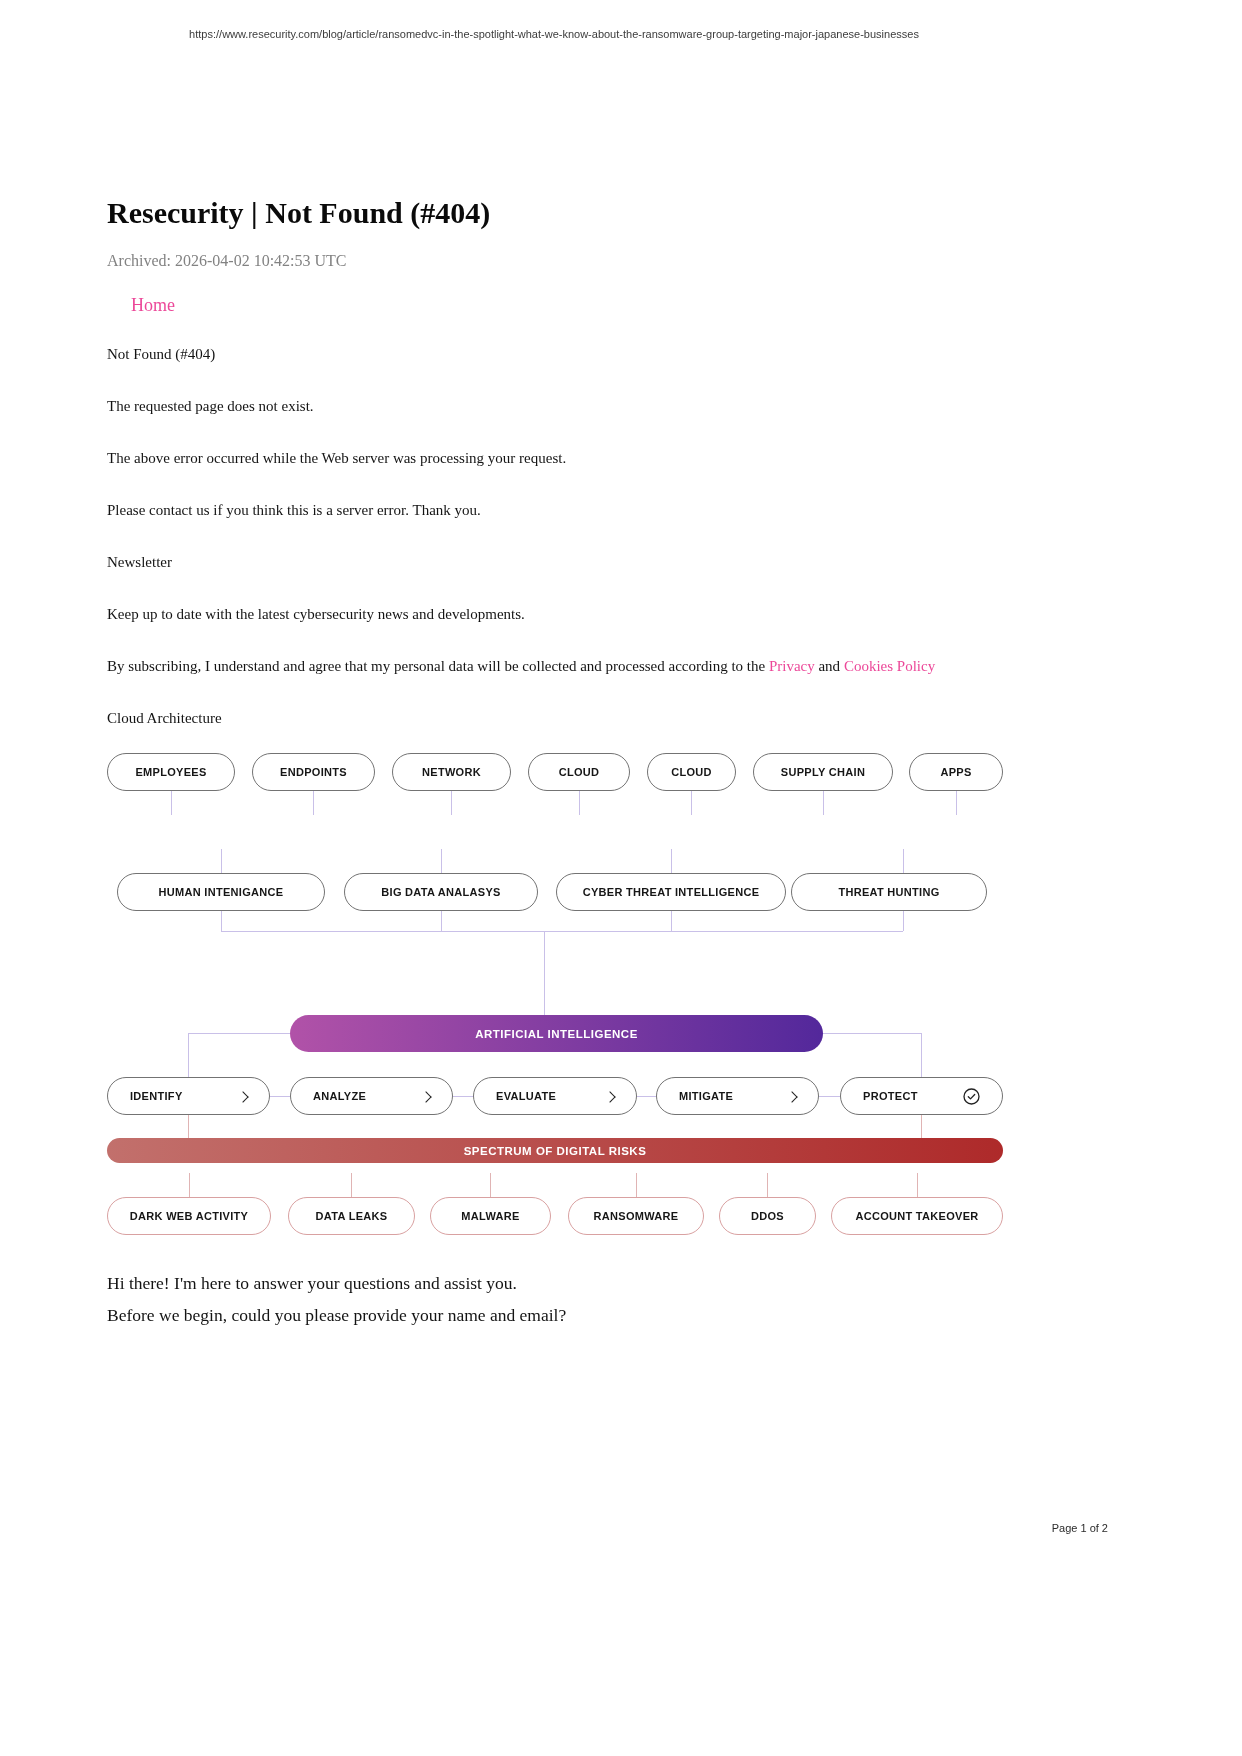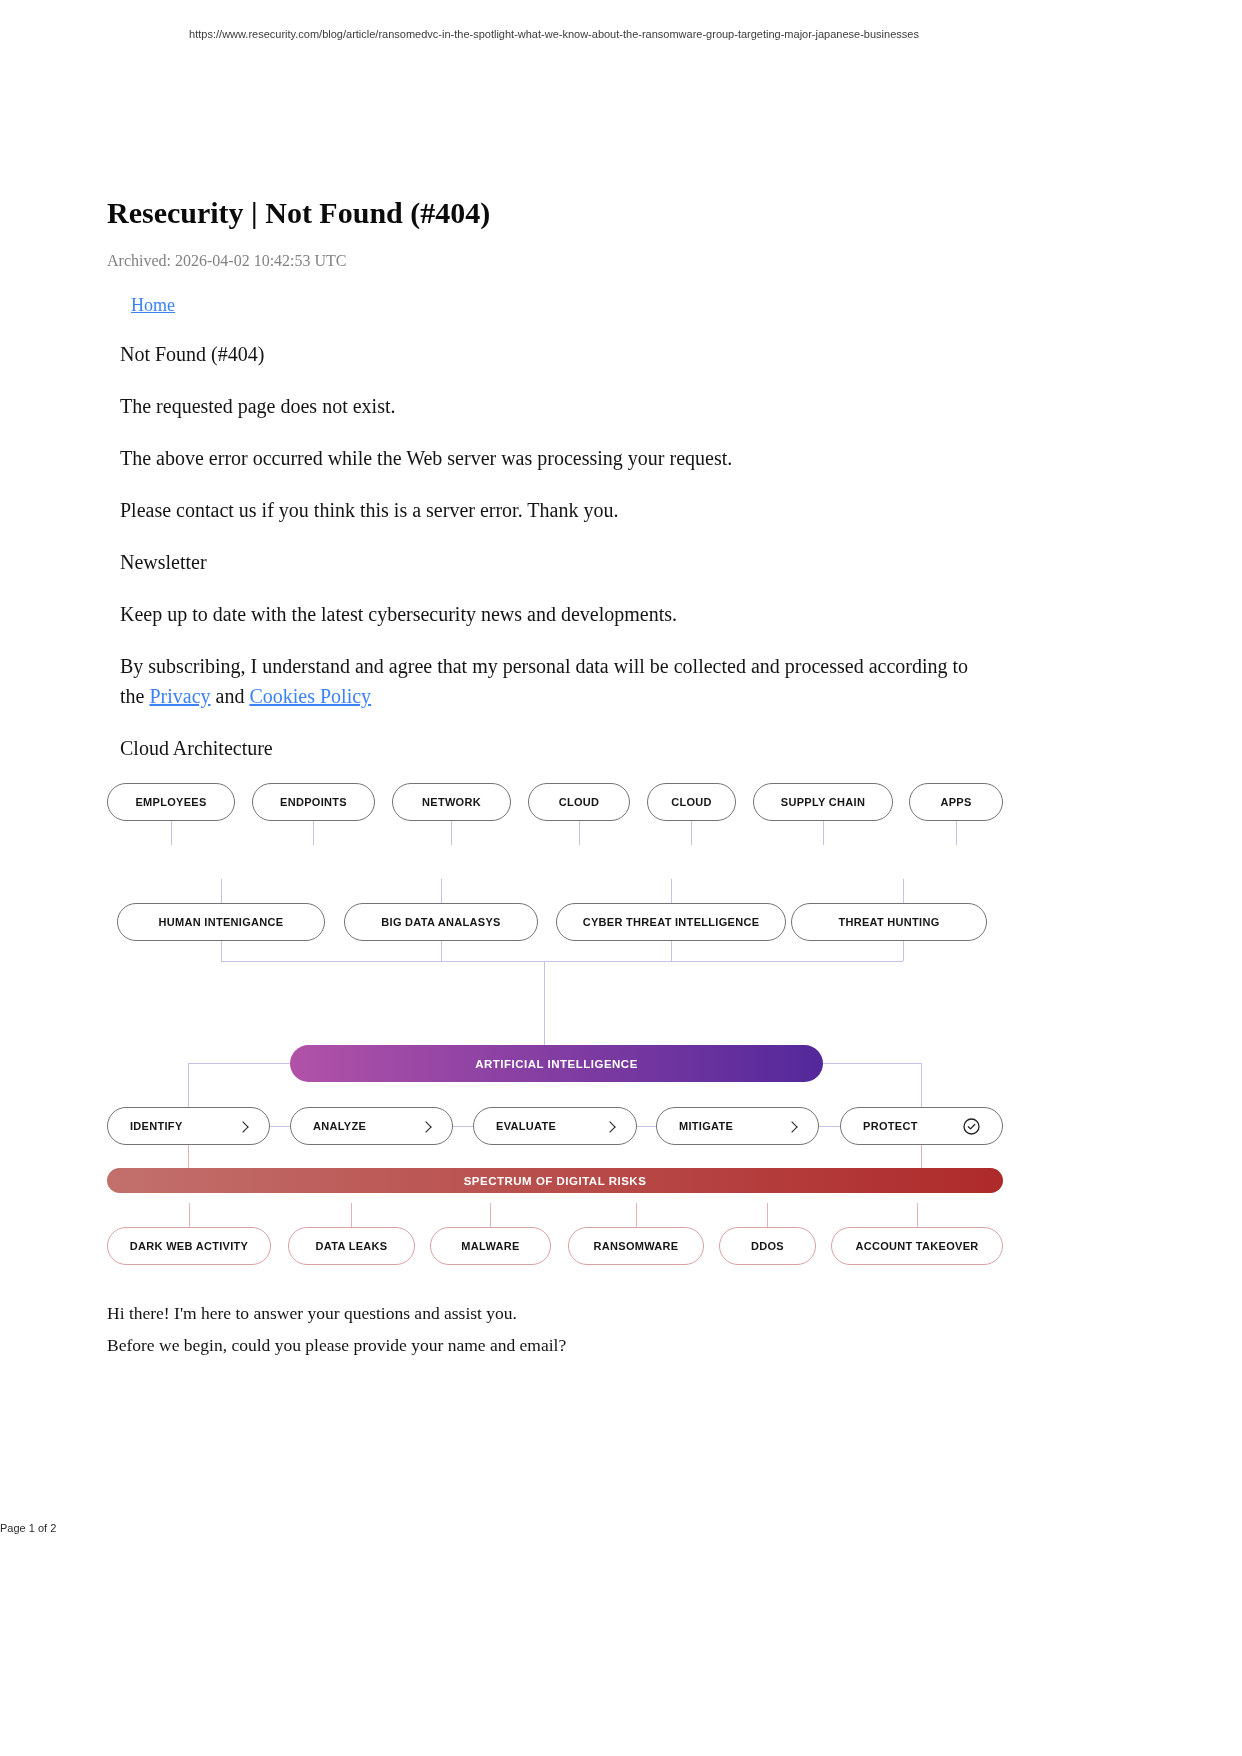--- a/index.html
+++ b/index.html
@@ -9,22 +9,22 @@
     font-family:"Liberation Serif", serif; color:#111; overflow:hidden;
   }
   .print-header {
     position:absolute; top:28px; left:0; width:1108px; text-align:center;
     font-family:"Liberation Sans", sans-serif; font-size:11px; color:#3c3c3c;
   }
   .content { position:absolute; left:107px; top:0; width:896px; padding-top:196px; }
   h1.page-title { margin:0; font-size:30px; line-height:34px; font-weight:bold; color:#0a0a0a; }
   .archived { margin-top:20px; font-size:16px; line-height:21px; color:#828282; }
   .home-row { margin-top:22px; padding-left:24px; font-size:18px; line-height:24px; }
-  a.link { color:#3b82f6; text-decoration:underline; cursor:pointer; }
-  p.bodyp { margin:22px 13px 0; font-size:20px; line-height:30px; color:#141414; }
+  a.link { color:#ec4899; cursor:pointer; }
+  p.bodyp { margin:22px 0 0; font-size:15px; line-height:30px; color:#141414; }
 
   
   .diagram {
     position:relative; width:896px; height:482px; margin-top:20px;
     font-family:"Liberation Sans", sans-serif;
   }
   .pill {
     position:absolute; height:38px; top:0; background:#fff;
     border:1px solid #737373; border-radius:19px;
     display:flex; align-items:center; justify-content:center;
@@ -51,21 +51,21 @@
   .hline { position:absolute; height:1px; background:#c9c0e8; }
   .vline.red, .hline.red { background:#e0b4b4; }
   .chev {
     width:8px; height:8px; border-top:1.7px solid #222; border-right:1.7px solid #222;
     transform:rotate(45deg); margin-top:1px; flex:0 0 auto;
   }
   .check-circle { width:17px; height:17px; flex:0 0 auto; }
 
   .chat { margin-top:32px; font-size:17.5px; line-height:32px; color:#141414; }
   .page-footer {
-    position:absolute; top:1522px; left:0; width:1108px; text-align:left;
+    position:absolute; top:1522px; left:0; width:1108px; text-align:right;
     font-family:"Liberation Sans", sans-serif; font-size:11px; color:#2b2b2b;
   }
 </style>
 </head>
 <body>
 
 <div class="print-header">https://www.resecurity.com/blog/article/ransomedvc-in-the-spotlight-what-we-know-about-the-ransomware-group-targeting-major-japanese-businesses</div>
 
 <div class="content">
 

